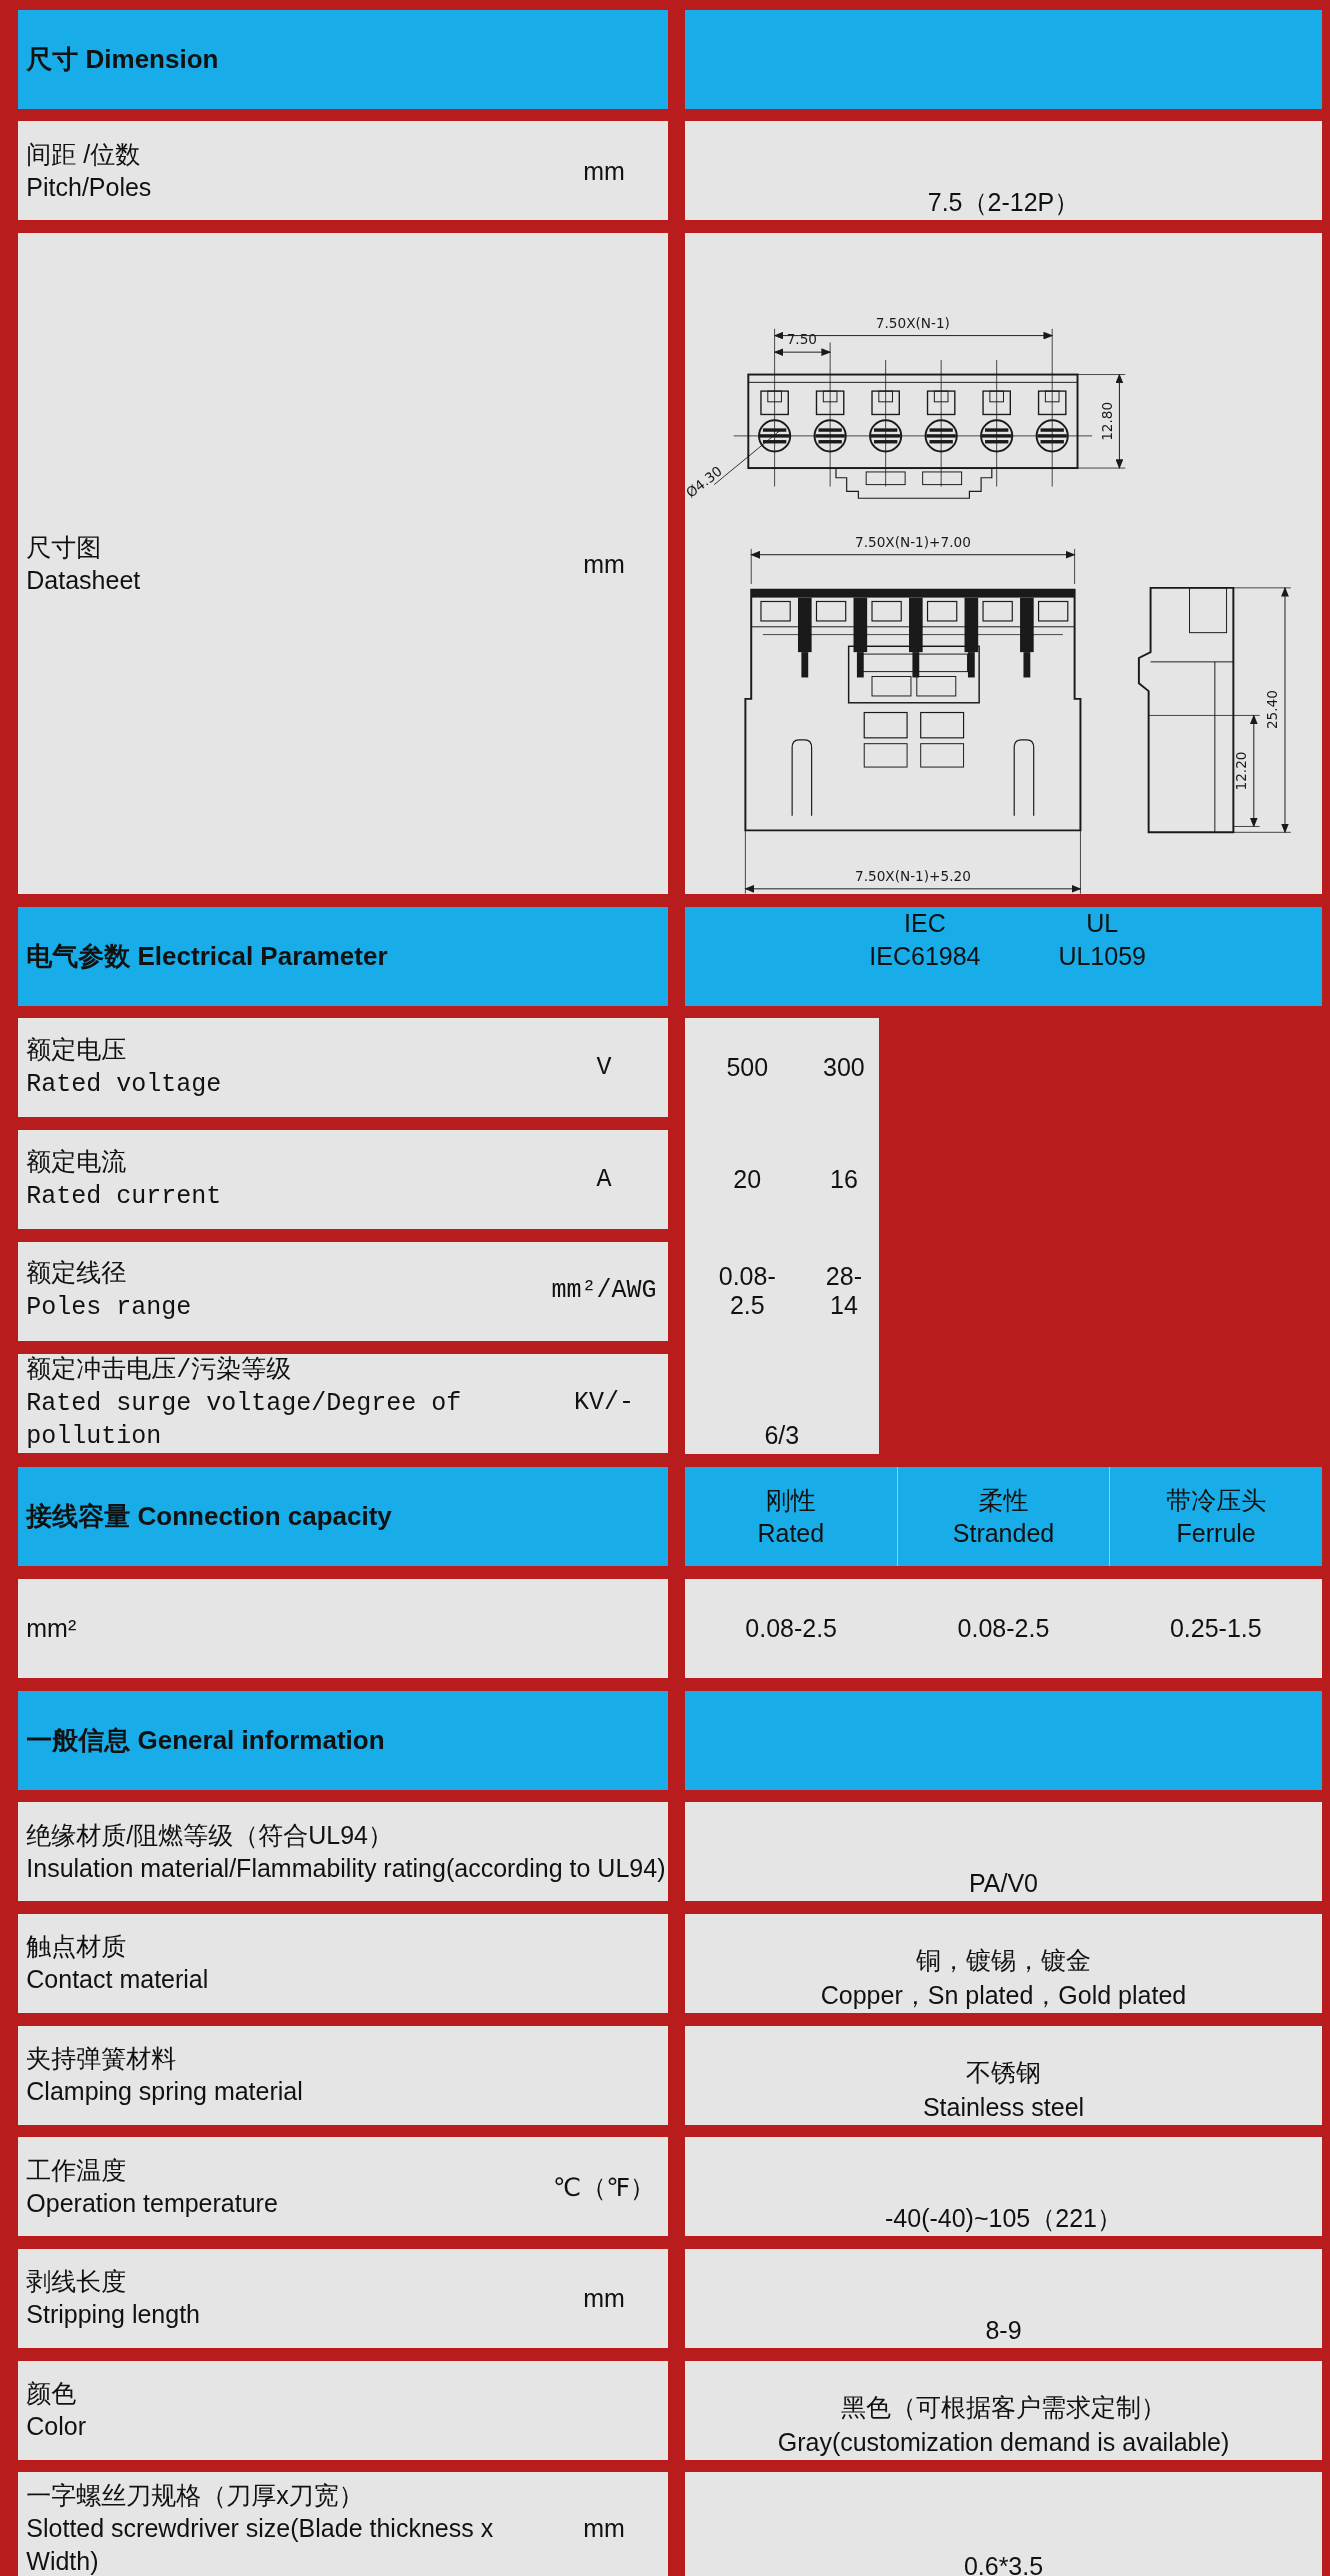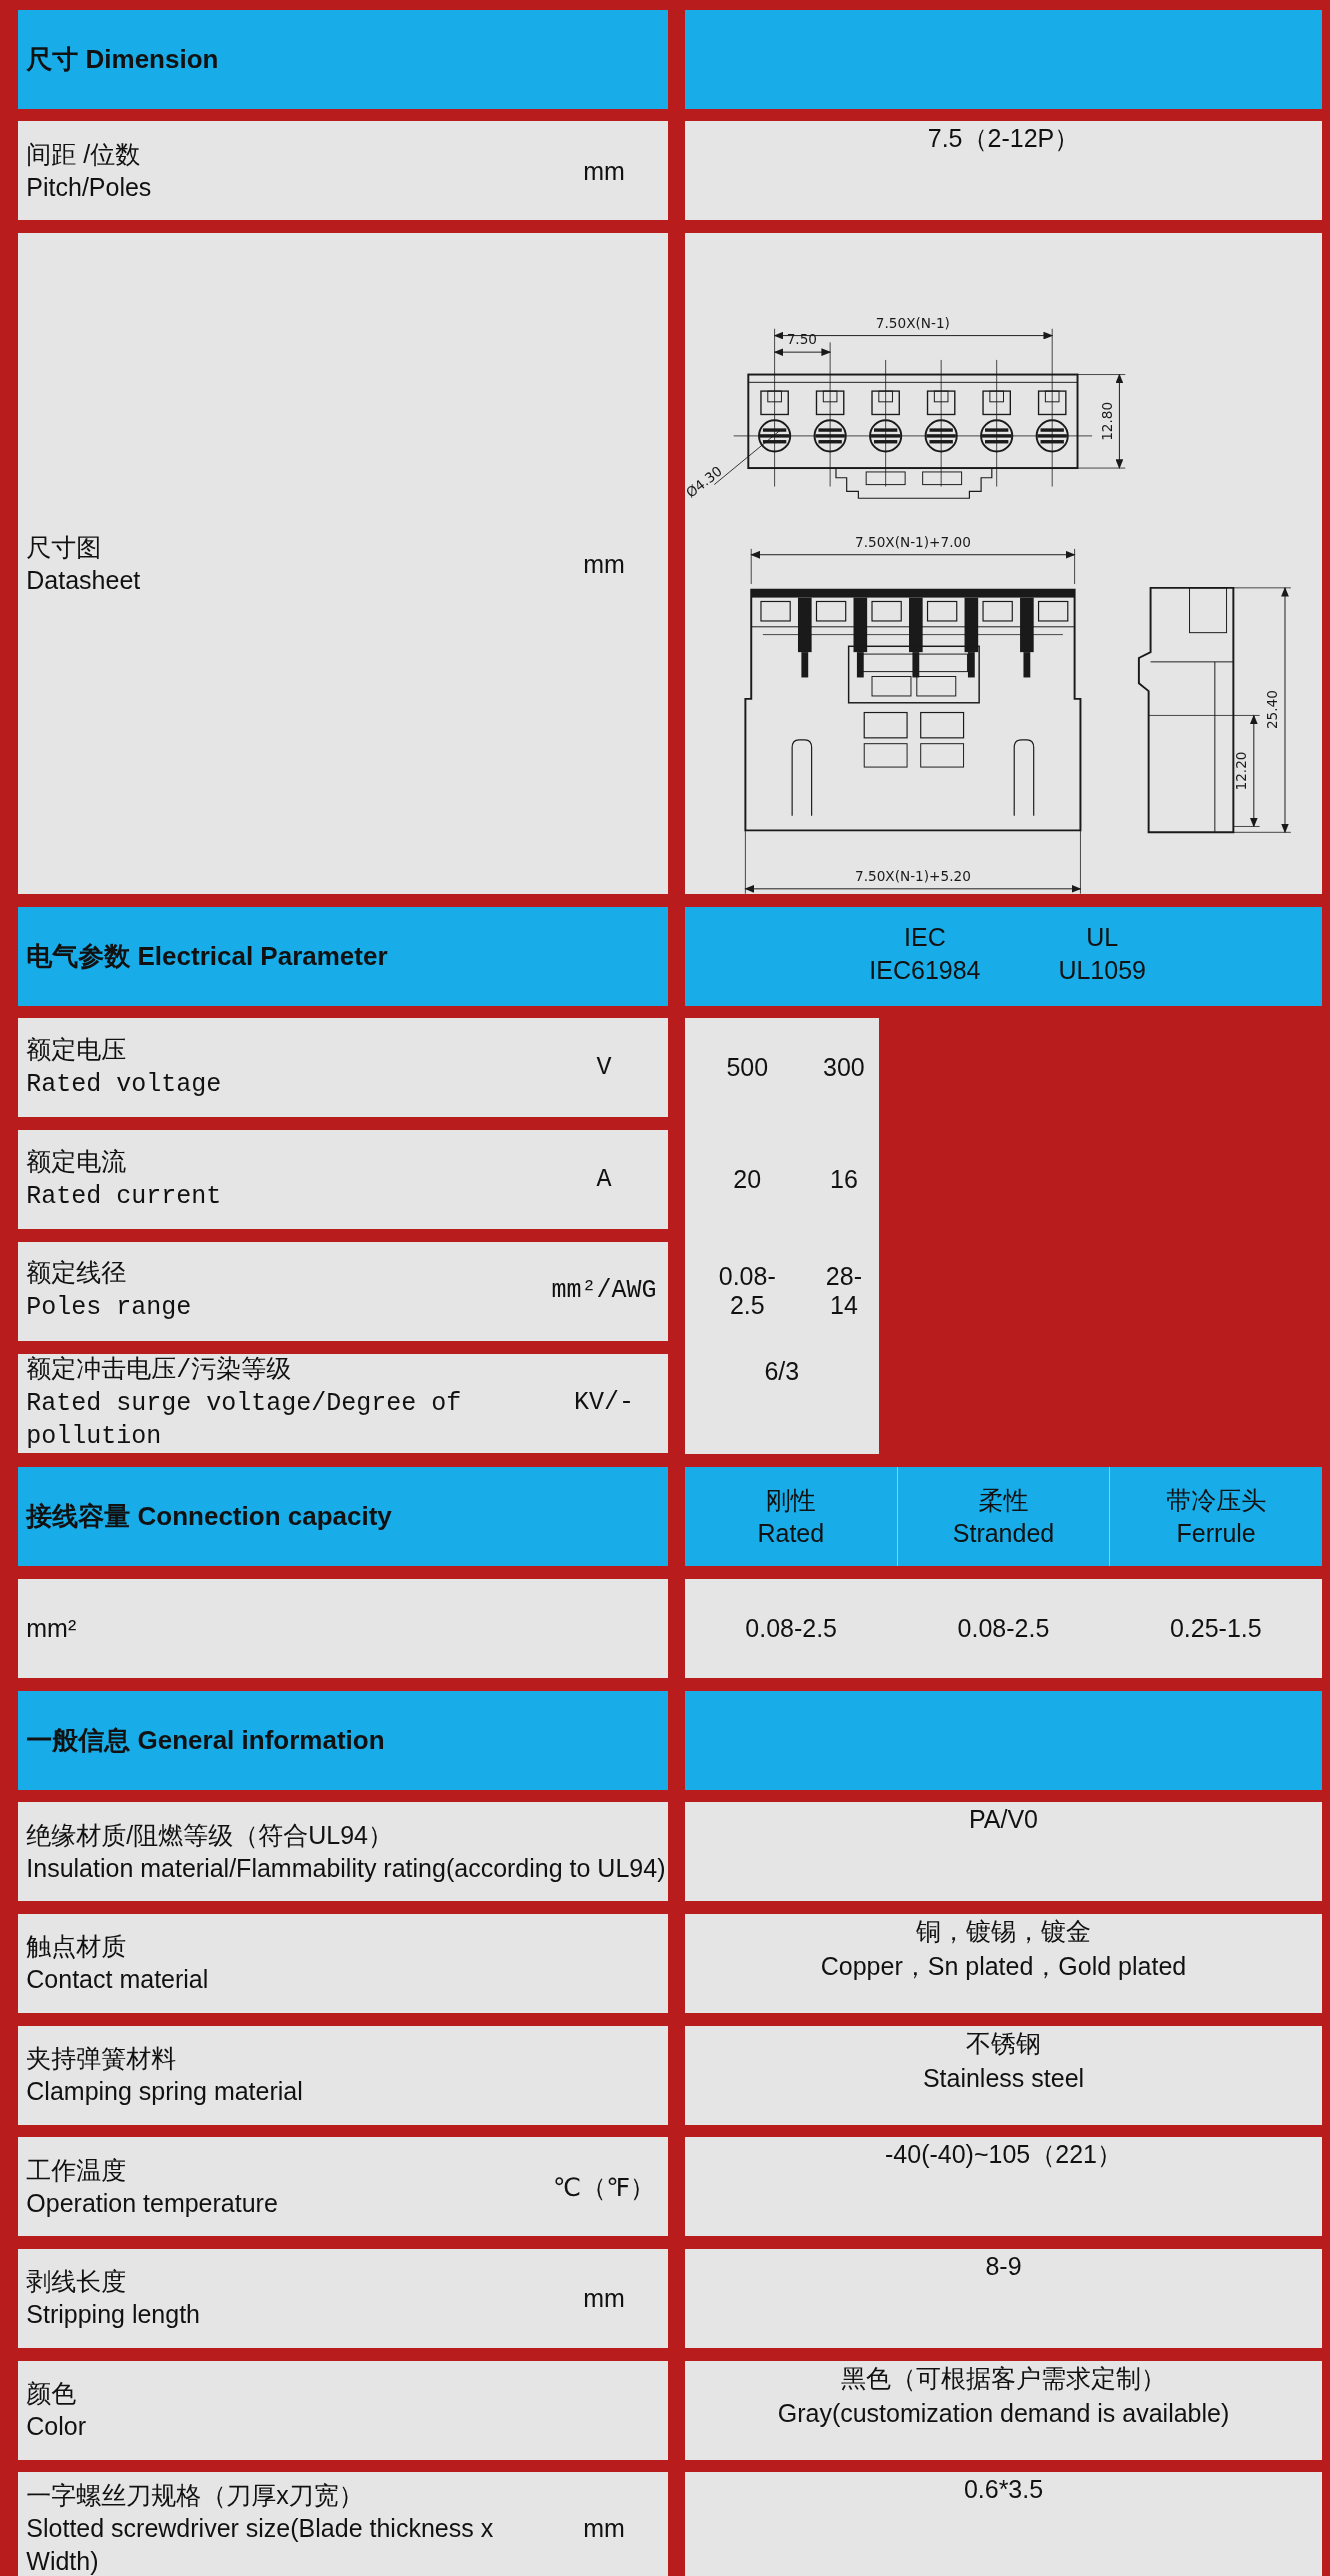--- a/index.html
+++ b/index.html
@@ -18,27 +18,27 @@
   .row{display:flex;gap:17.5px;margin-bottom:12.7px;}
   .cl{width:650px;background:var(--cell);display:flex;align-items:center;padding-left:8.8px;}
   .cr{width:637px;background:var(--cell);}
   .h102{height:99px;}
   .h678{height:661px;}
   .h115{height:112px;}
   .cyan{background:var(--accent);}
   .hdr-label{font-weight:700;font-size:26px;}
   .lbl{flex:1;font-size:25px;line-height:33px;min-width:0;}
   .unit{width:127px;flex-shrink:0;text-align:center;font-size:25px;line-height:32px;}
-  .val{height:100%;display:flex;flex-direction:column;align-items:center;justify-content:flex-start;
+  .val{height:100%;display:flex;flex-direction:column;align-items:center;justify-content:flex-end;
        text-align:center;font-size:25px;line-height:35px;}
   .val div:empty{display:none;}
   
   .v2{display:flex;align-items:center;height:99px;padding-left:17%;gap:38px;}
   .v2 span{width:36.5%;text-align:center;font-size:25px;}
-  .std{display:flex;padding:14px 0 0 17%;margin-left:43px;}
+  .std{display:flex;padding:0 0 0 17%;margin-left:43px;}
   .std .col{width:36.5%;text-align:center;font-size:25px;line-height:33px;}
   
   .ebody{height:436px;background:var(--cell);display:flex;flex-direction:column;row-gap:12.7px;}
   .stack{display:flex;flex-direction:column;row-gap:12.7px;width:650px;font-family:Liberation Mono, monospace;}
   
   .cap3{display:flex;height:100%;align-items:center;}
   .cap3 .col{flex:1;text-align:center;font-size:25px;line-height:33px;}
   .cap3.hdr3 .col{align-self:stretch;display:flex;flex-direction:column;justify-content:center;}
   .cap3.hdr3 .col + .col{border-left:1.9px solid rgba(255,255,255,0.45);}
   .drawing{display:block;color:#1a1a1a;}

